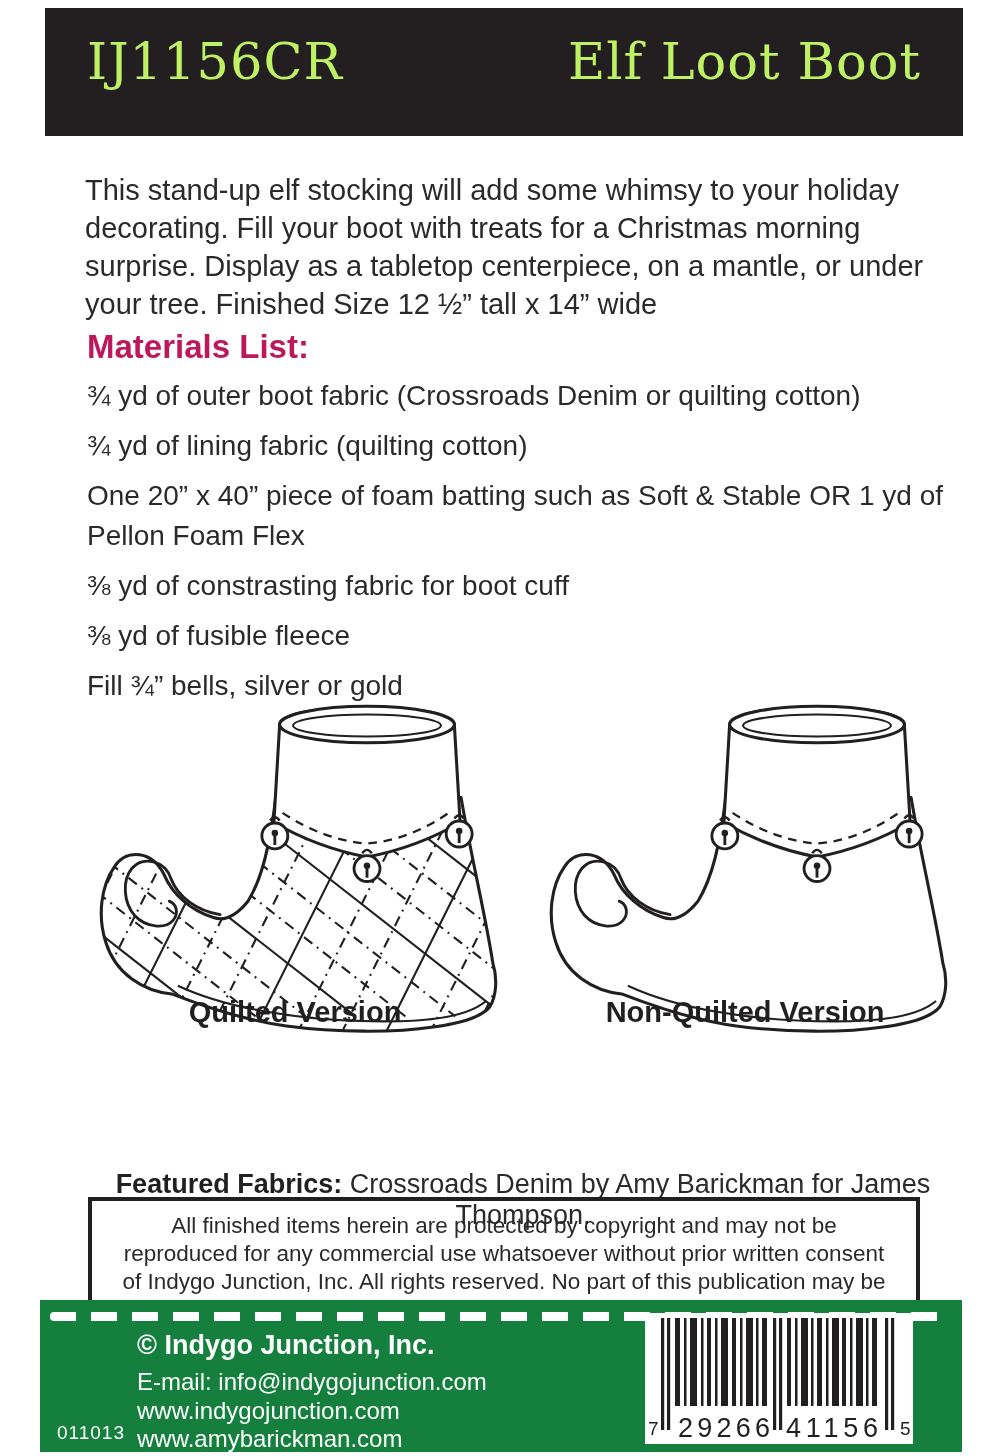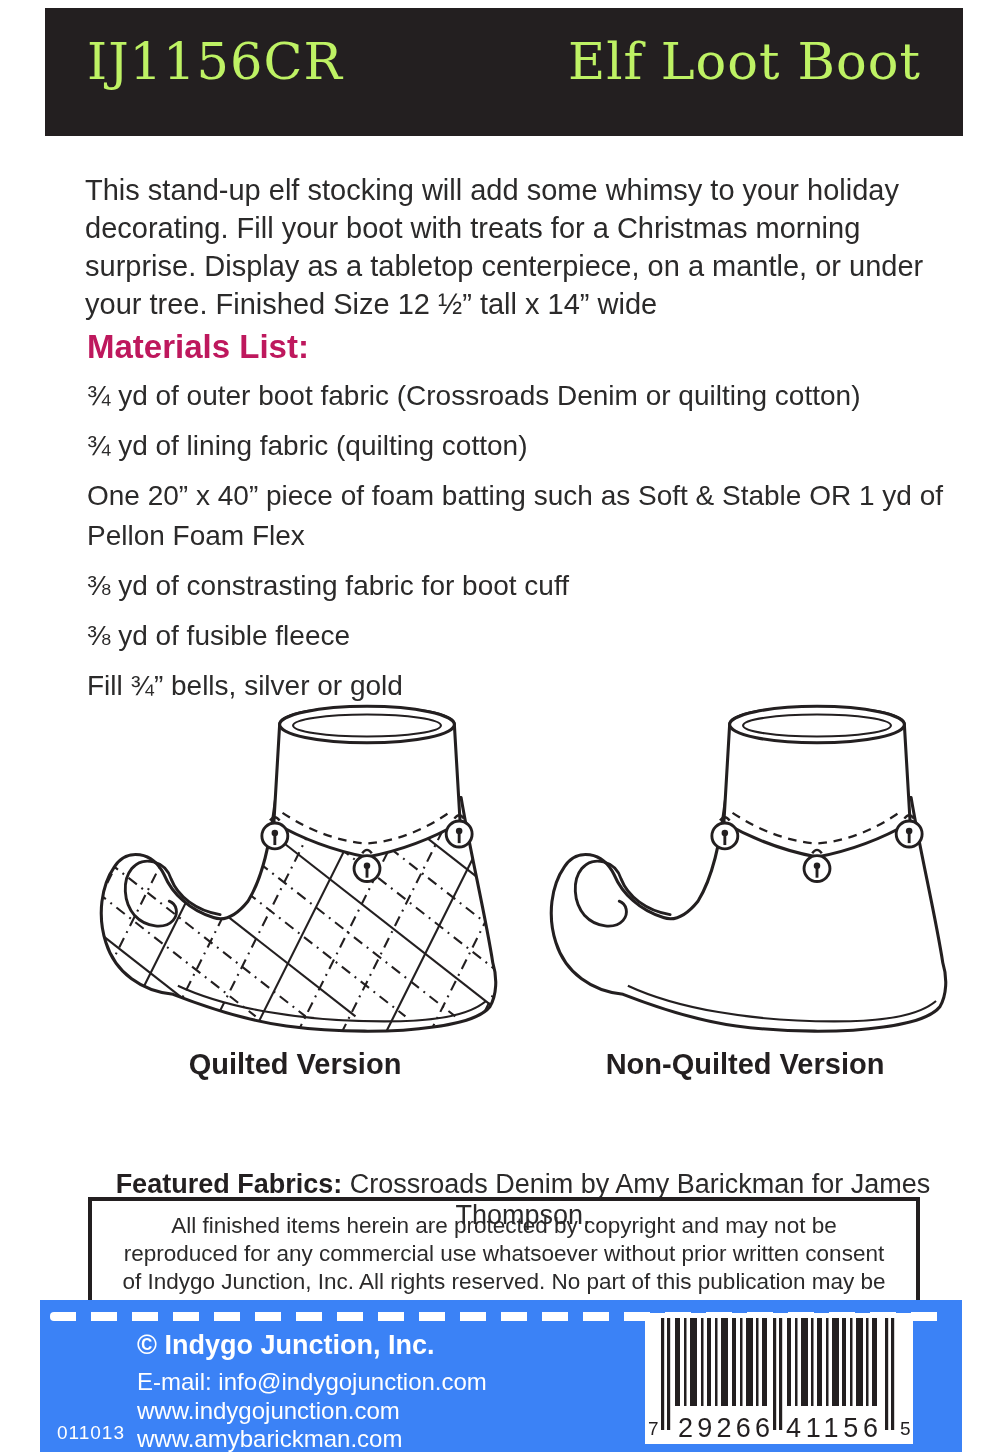--- a/index.html
+++ b/index.html
@@ -35,21 +35,21 @@
     position:absolute;left:87px;top:376px;width:880px;
     list-style:none;margin:0;padding:0;
     font-size:28px;line-height:40px;
   }
   .materials li{margin-bottom:10px;}
   
   .fig{position:absolute;top:690px;width:450px;height:360px;}
   .fig.left{left:70px;}
   .fig.right{left:520px;}
   .fig-caption{
-    position:absolute;top:1048px;width:450px;text-align:center;
+    position:absolute;top:996px;width:450px;text-align:center;
     font-size:29px;font-weight:bold;color:#231f20;
   }
   .fig-caption.left{left:70px;}
   .fig-caption.right{left:520px;}
   svg .ink{stroke:#231f20;}
   
   .featured{
     position:absolute;left:88px;top:1142px;width:870px;
     font-size:27px;
     text-align:center;
@@ -58,21 +58,21 @@
   
   .copybox{
     position:absolute;left:88px;top:1197px;width:832px;box-sizing:border-box;
     border:4px solid #231f20;
     padding:11px 26px 13px 26px;
     text-align:center;font-size:22.5px;line-height:28px;
   }
   
   .footer{
     position:absolute;left:40px;top:1300px;width:922px;height:152px;
-    background:#3b82f6;color:#ffffff;
+    background:#15803d;color:#ffffff;
   }
   .dashline{
     position:absolute;left:10px;top:12px;width:calc(100% - 22px);height:9px;
     background:repeating-linear-gradient(90deg,#ffffff 0 26px,transparent 26px 41px);
     border-radius:4px;
   }
   .foot-company{
     position:absolute;left:97px;top:30px;
     font-size:27px;font-weight:bold;
   }

